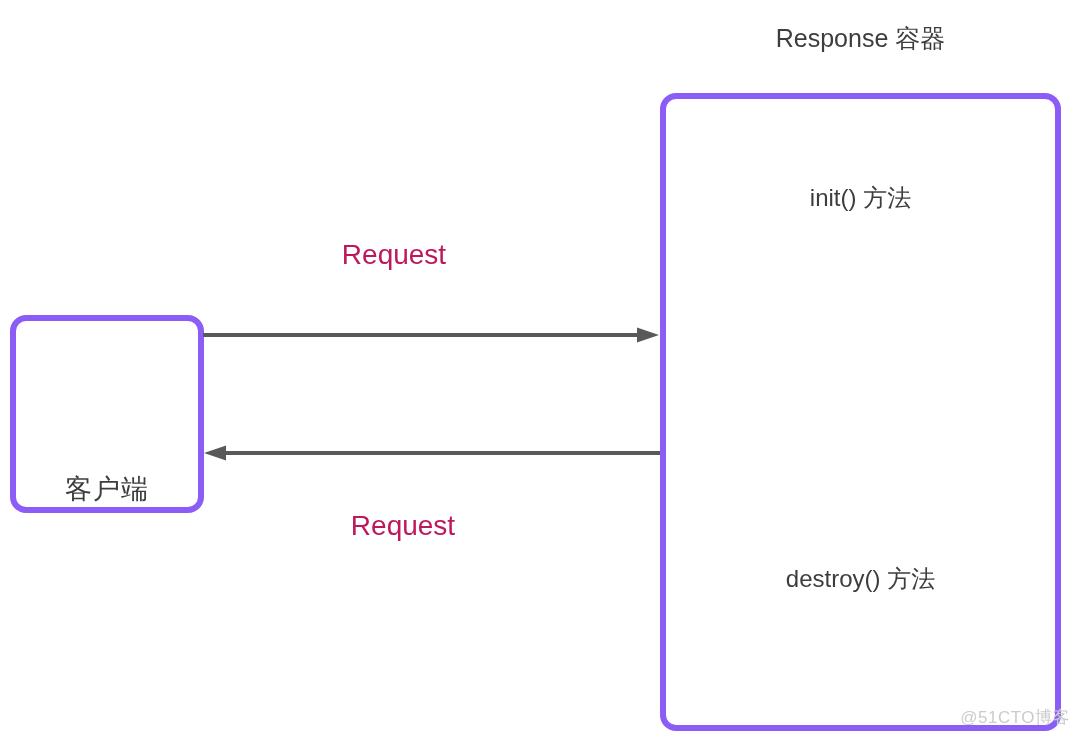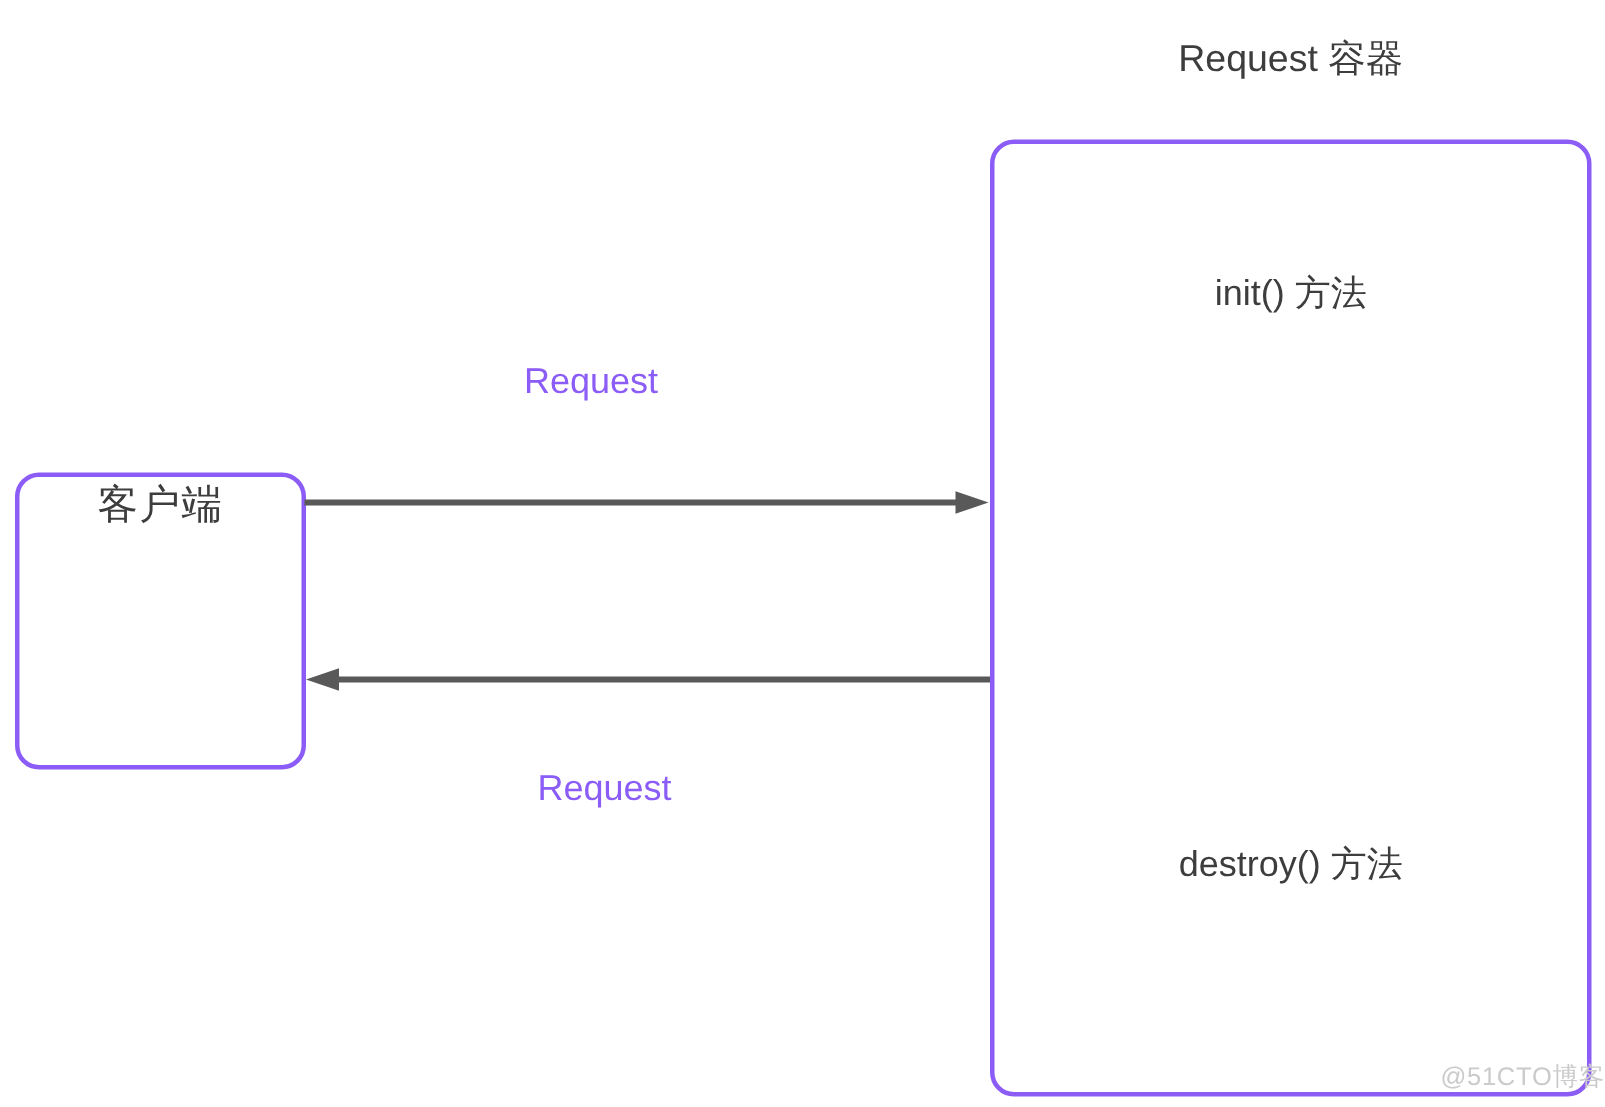--- a/index.html
+++ b/index.html
@@ -10,32 +10,32 @@
   }
   .canvas {
     position: relative;
     width: 1070px;
     height: 738px;
     background: #ffffff;
     overflow: hidden;
   }
   .box {
     position: absolute;
-    border: 3px solid #8b5cf6;
+    border: 6px solid #8b5cf6;
     border-radius: 16px;
     background: #ffffff;
     box-sizing: border-box;
   }
   .client-box {
     left: 10px;
     top: 315px;
     width: 194px;
     height: 198px;
     display: flex;
-    align-items: flex-start;
+    align-items: flex-end;
     justify-content: center;
   }
   .client-label {
     font-size: 27px;
     color: #3d3d3d;
     letter-spacing: 1px;
   }
   .servlet-box {
     left: 660px;
     top: 93px;
@@ -66,42 +66,42 @@
   .arrow-layer {
     position: absolute;
     left: 0;
     top: 0;
     width: 1070px;
     height: 738px;
     pointer-events: none;
   }
   .flow-label {
     position: absolute;
-    font-size: 24px;
-    color: #8b5cf6;
+    font-size: 28px;
+    color: #be185d;
     transform: translate(-50%, -50%);
     white-space: nowrap;
   }
   .request-label  { left: 394px; top: 255px; }
   .response-label { left: 403px; top: 526px; }
   .watermark {
     position: absolute;
     right: 0px;
     top: 706px;
     font-size: 17px;
     color: #cbcbcb;
     letter-spacing: 0.5px;
   }
 </style>
 </head>
 <body>
 
 <div class="canvas">
 
-  <div class="container-title">Request 容器</div>
+  <div class="container-title">Response 容器</div>
 
   <div class="box servlet-box">
     <div class="method-label method-init">init() 方法</div>
     <div class="method-label method-destroy">destroy() 方法</div>
   </div>
 
   <div class="box client-box">
     <span class="client-label">客户端</span>
   </div>
 

